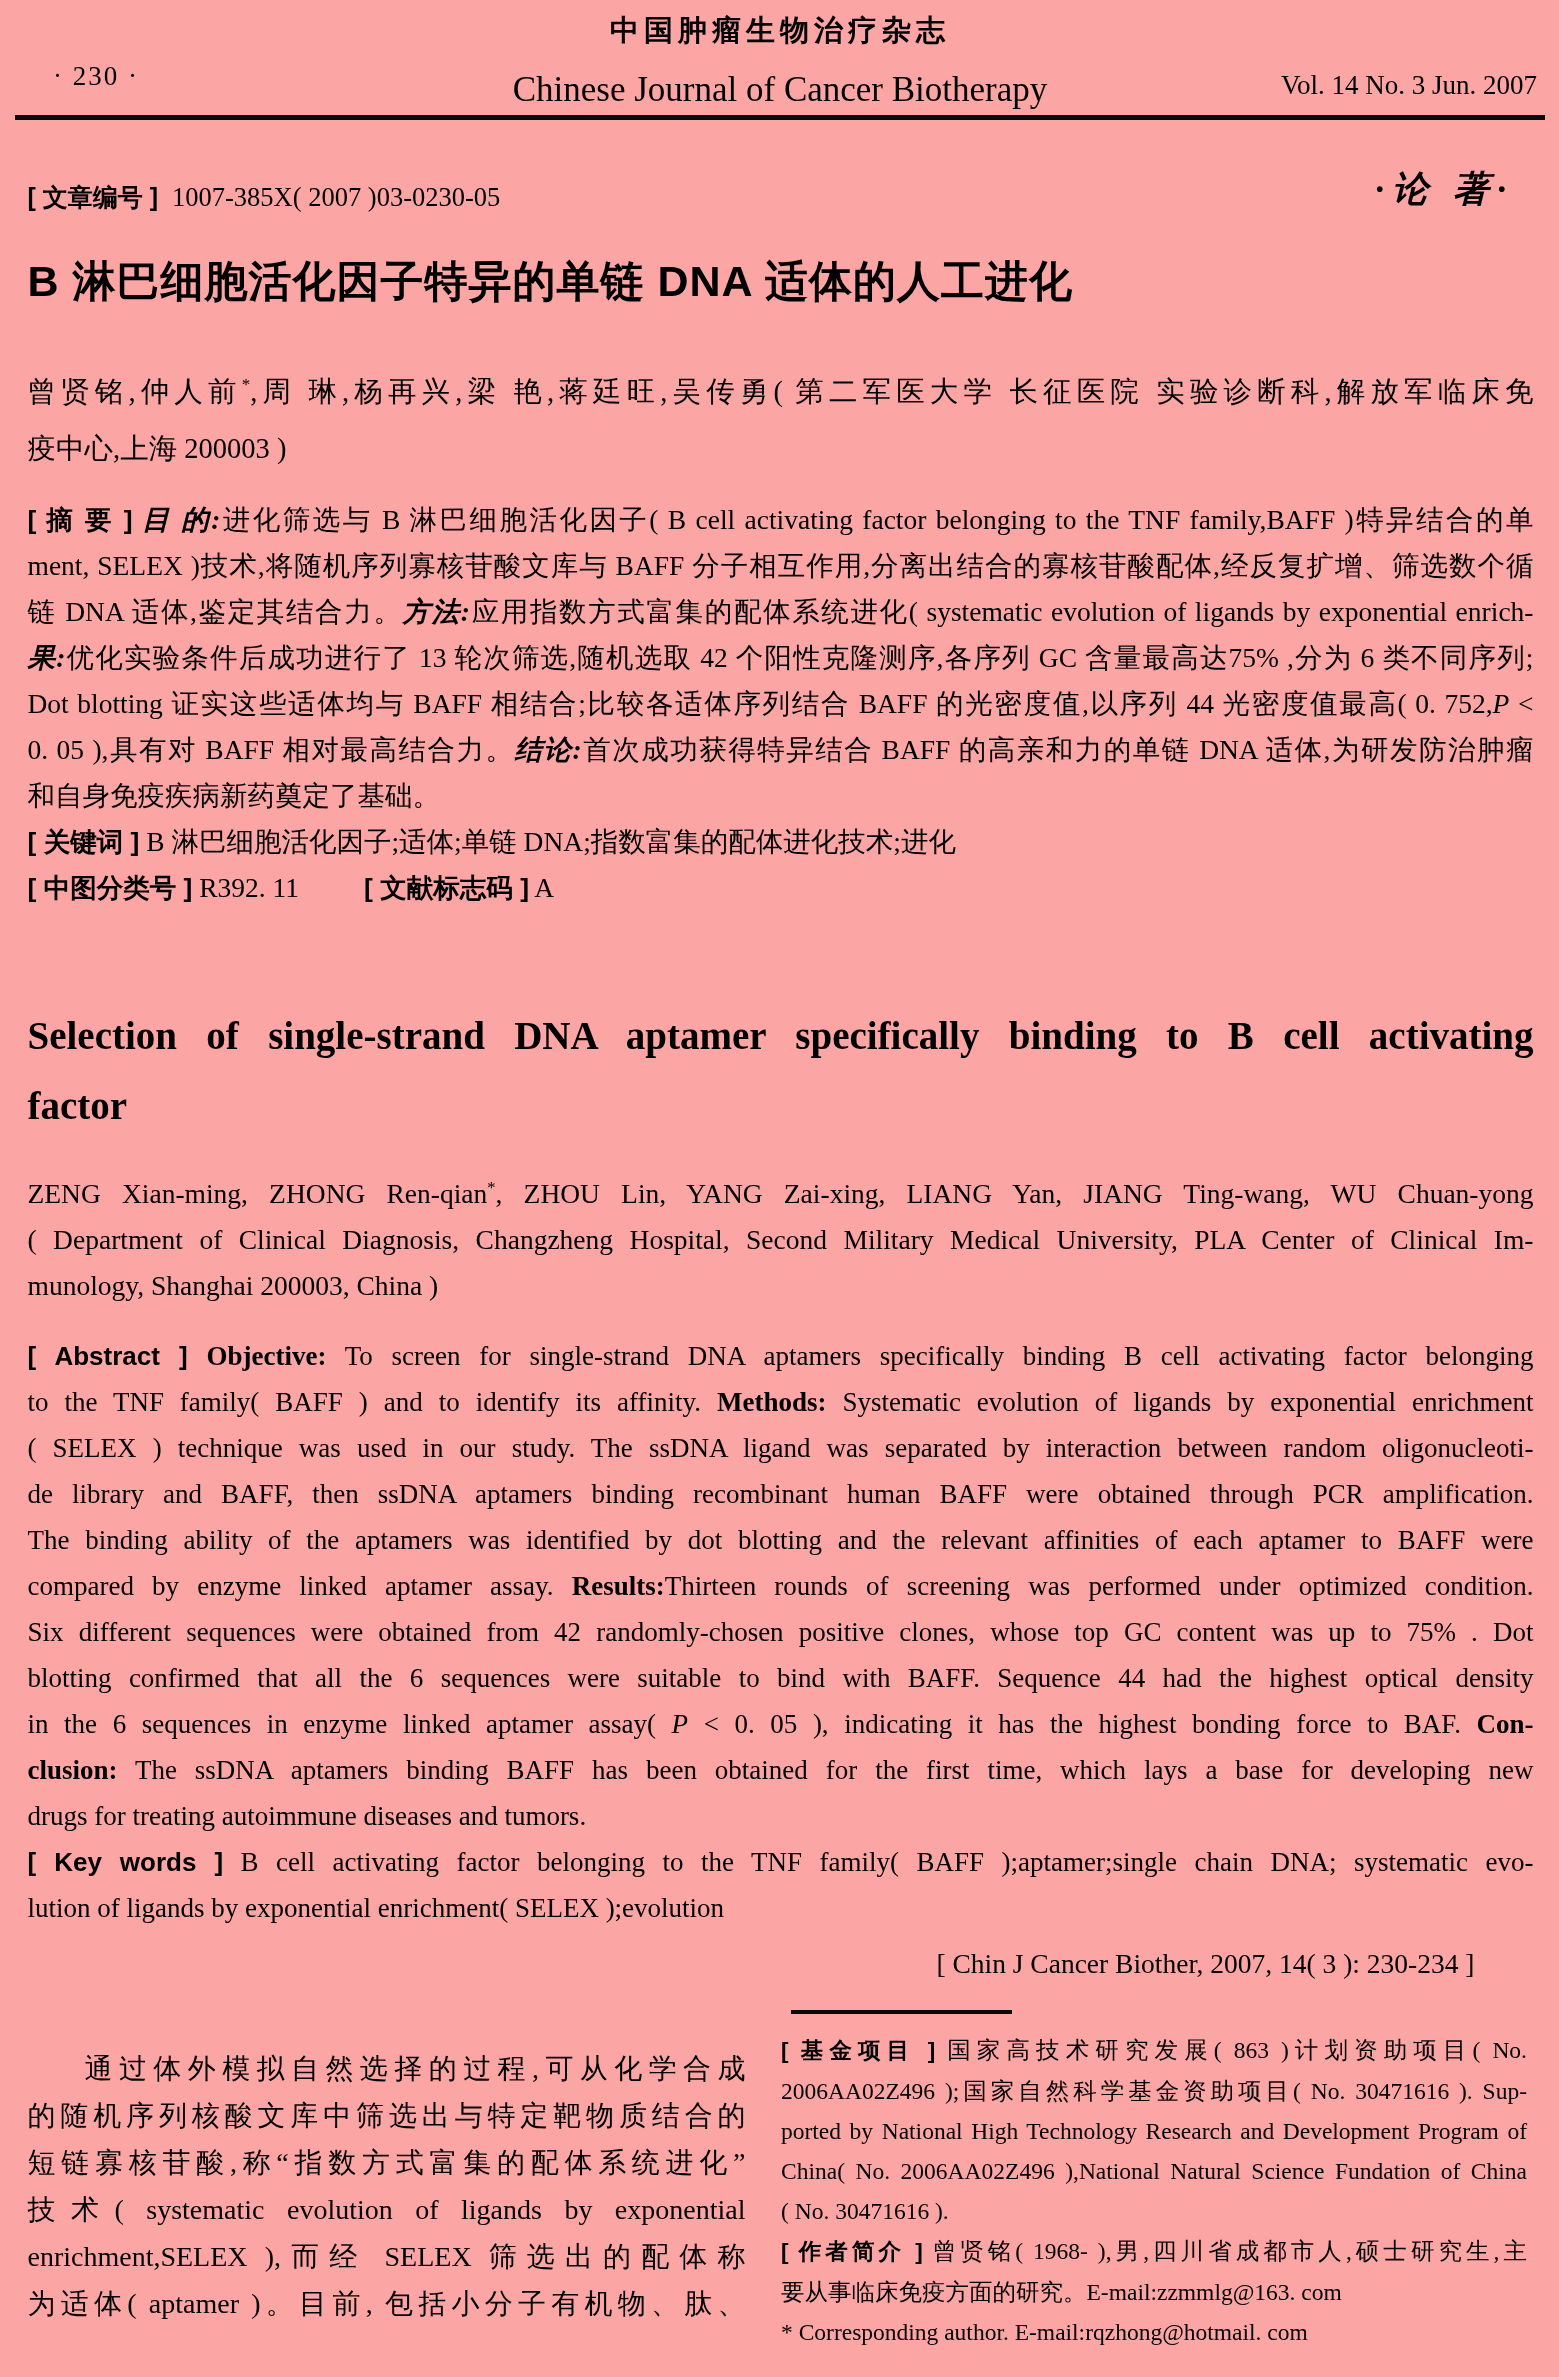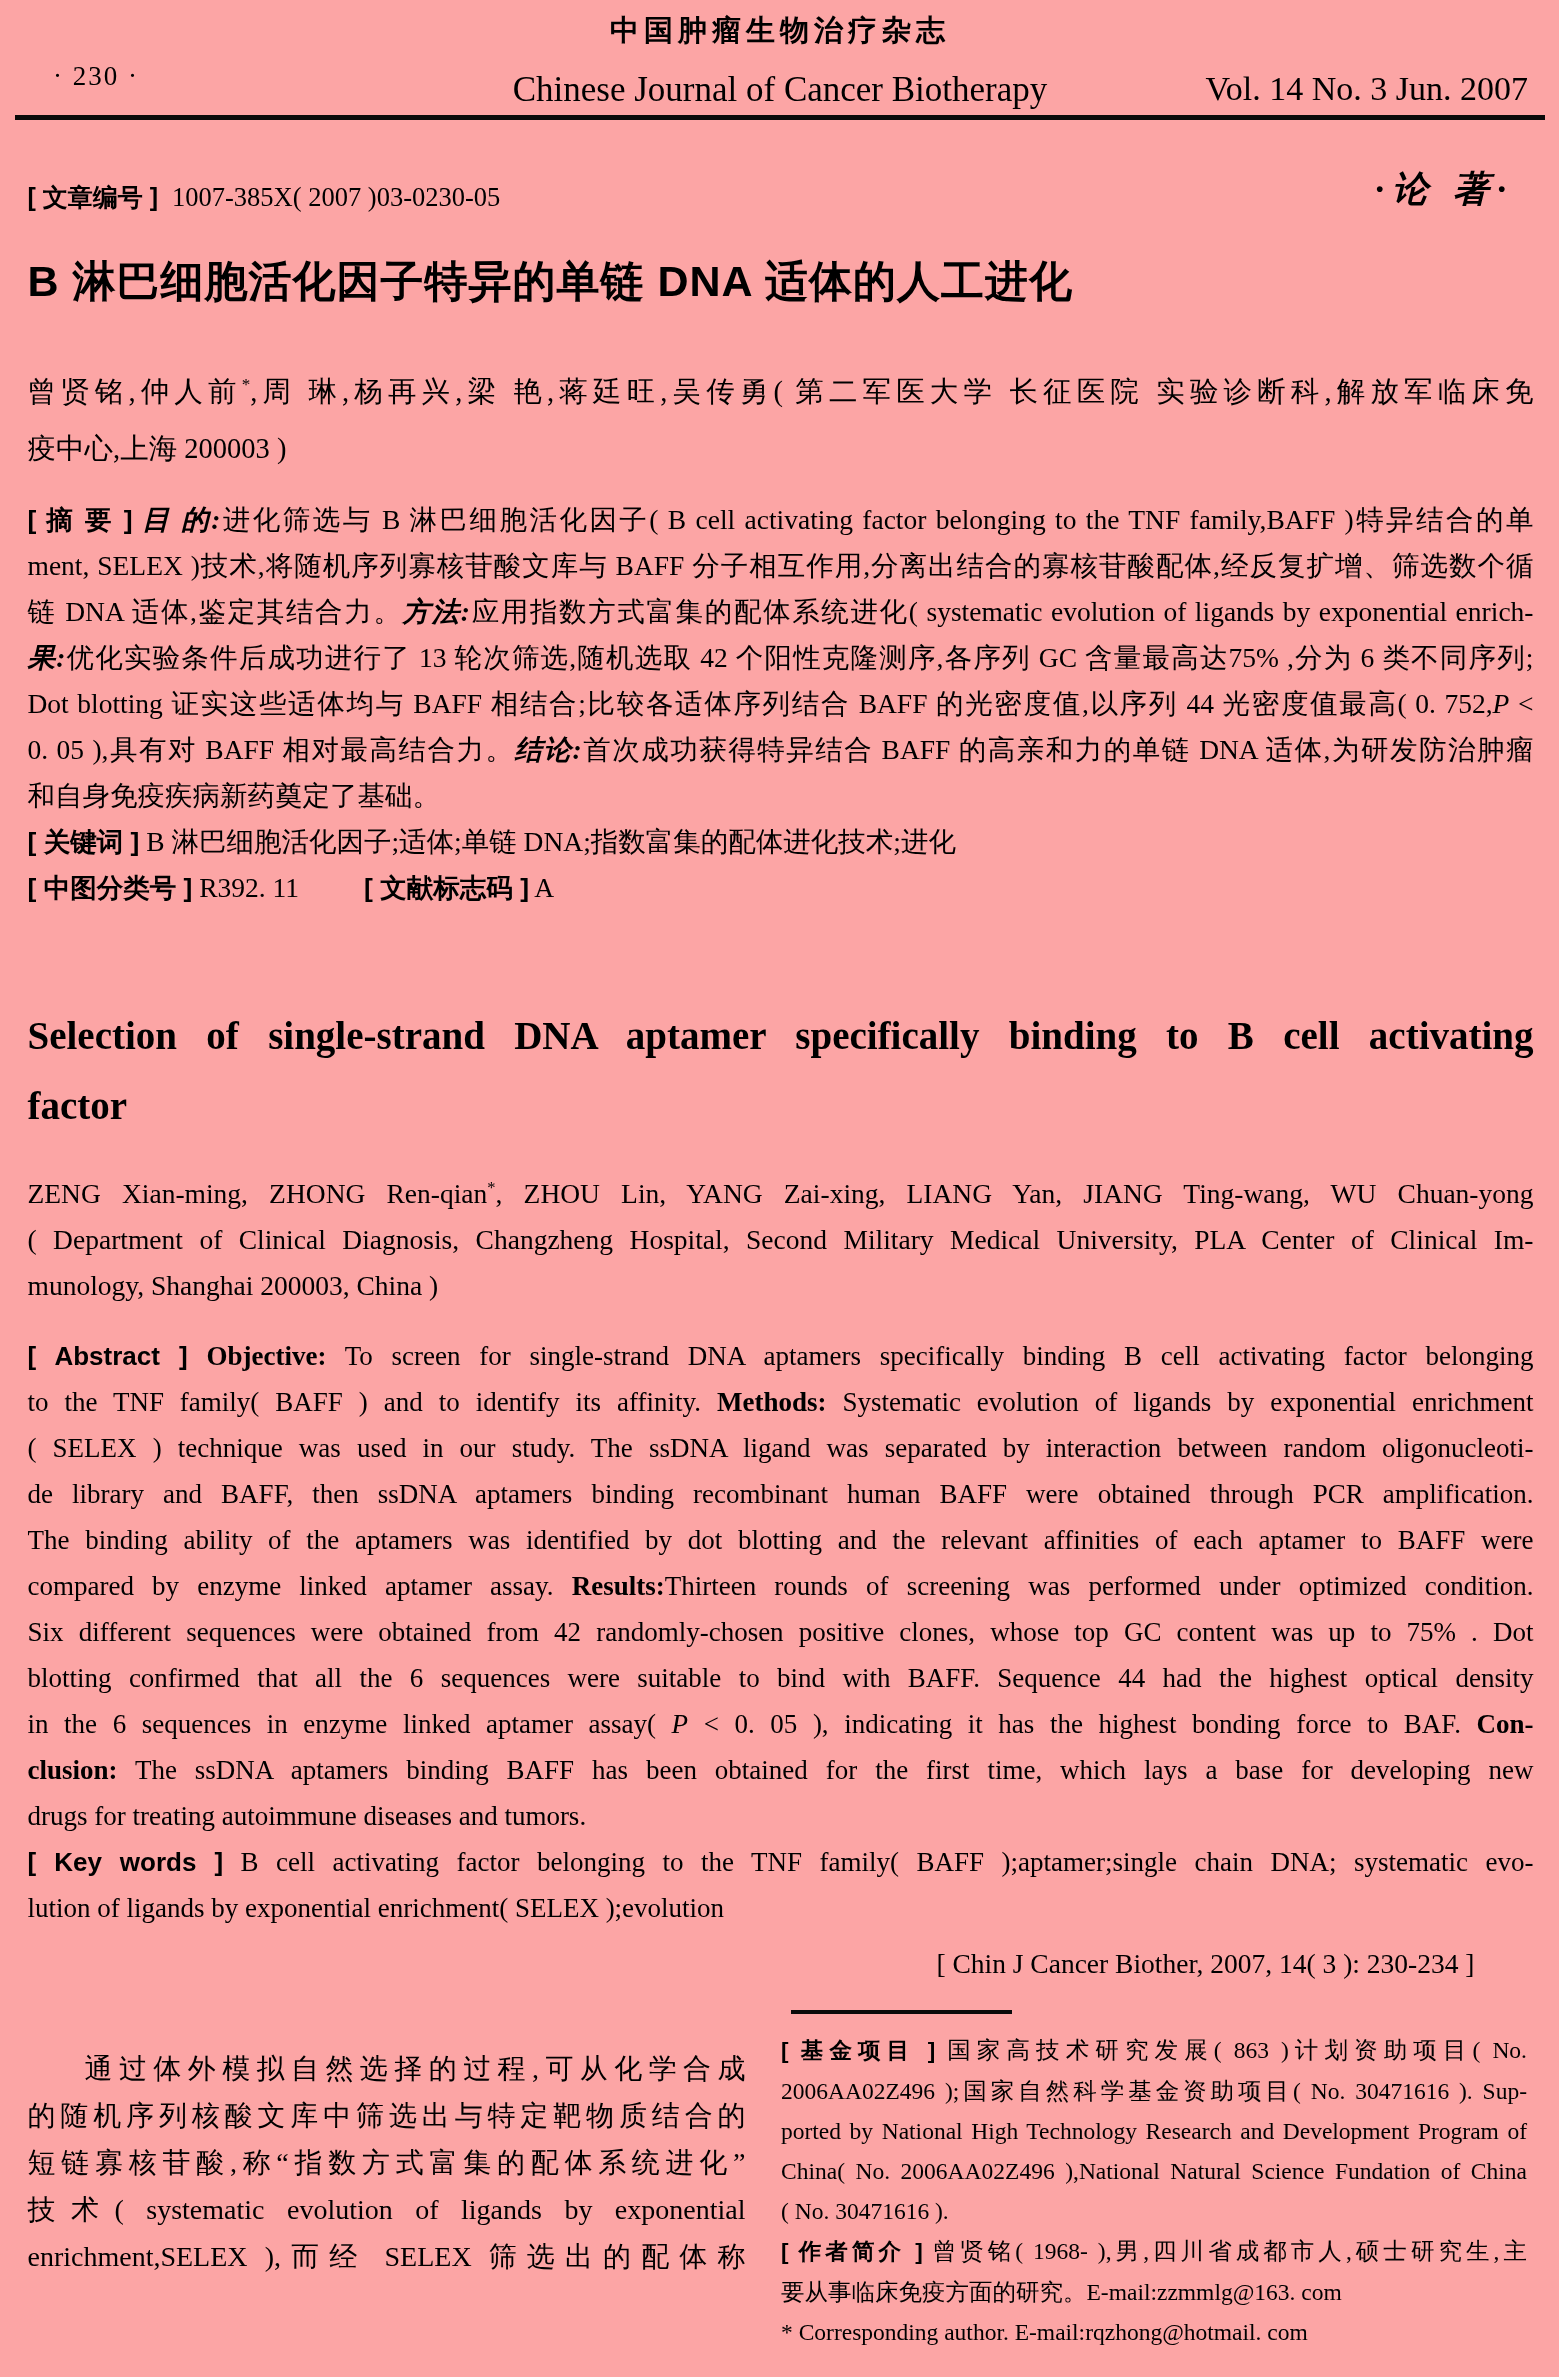--- a/index.html
+++ b/index.html
@@ -14,21 +14,21 @@
   .it   { font-style:italic; }
   .kh   { font-weight:bold; font-style:italic; }  
   .lbl  { font-family:"Liberation Sans","DejaVu Sans",sans-serif; font-weight:bold; }
   .just { text-align:justify; text-align-last:justify; }
   .noj  { text-align:left; }
 
   .journal-cn { top:11px; left:0; width:100%; text-align:center;
     font-size:29px; font-weight:bold; letter-spacing:5px; }
   .pageno   { top:61px; left:53px; font-size:27px; letter-spacing:2px; }
   .journal-en { top:70px; left:0; width:100%; text-align:center; font-size:35px; }
-  .issue    { top:70px; right:32px; font-size:34px; }
+  .issue    { top:70px; right:23px; font-size:27px; }
   .rule-top { top:115px; left:15px; width:1530px; height:4.5px; background:#0a0a0a; }
 
   .artno    { top:181px; left:27.5px; font-size:26.5px; }
   .artno .lbl { font-size:25px; }
   .artno .val { margin-left:14px; }
   .colmark  { top:165px; right:46px; font-size:36px; font-weight:bold; font-style:italic;
     letter-spacing:8px; }
 
   .title-cn { top:253px; left:27.5px; width:1506px;
     font-family:"Liberation Sans","DejaVu Sans",sans-serif;
@@ -122,20 +122,21 @@
   </div>
 
   <div class="abs citation">[ Chin J Cancer Biother, 2007, 14( 3 ): 230-234 ]</div>
 
   <div class="abs body-col">
     <div class="just indent">通过体外模拟自然选择的过程,可从化学合成</div>
     <div class="just">的随机序列核酸文库中筛选出与特定靶物质结合的</div>
     <div class="just">短链寡核苷酸,称“指数方式富集的配体系统进化”</div>
     <div class="just">技术( systematic  evolution  of  ligands  by  exponential</div>
     <div class="just">enrichment,SELEX ),而经 SELEX 筛选出的配体称</div>
+    <div class="just">为适体( aptamer )。目前, 包括小分子有机物、肽、</div>
   </div>
 
   <div class="abs fn-rule"></div>
   <div class="abs footnotes">
     <div class="just"><span class="lbl">[ 基金项目 ]</span><span>  国家高技术研究发展( 863 )计划资助项目( No.</span></div>
     <div class="just">2006AA02Z496 );国家自然科学基金资助项目( No. 30471616 ). Sup-</div>
     <div class="just">ported by National High Technology Research and Development Program of</div>
     <div class="just">China( No. 2006AA02Z496 ),National Natural Science Fundation of China</div>
     <div class="noj">( No. 30471616 ).</div>
     <div class="just"><span class="lbl">[ 作者简介 ]</span><span>  曾贤铭( 1968- ),男,四川省成都市人,硕士研究生,主</span></div>

